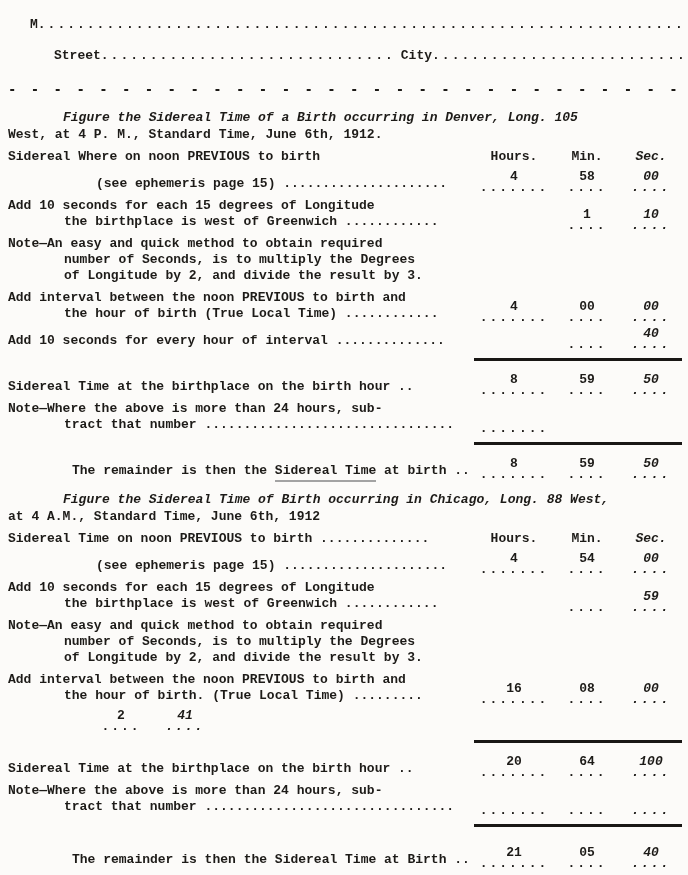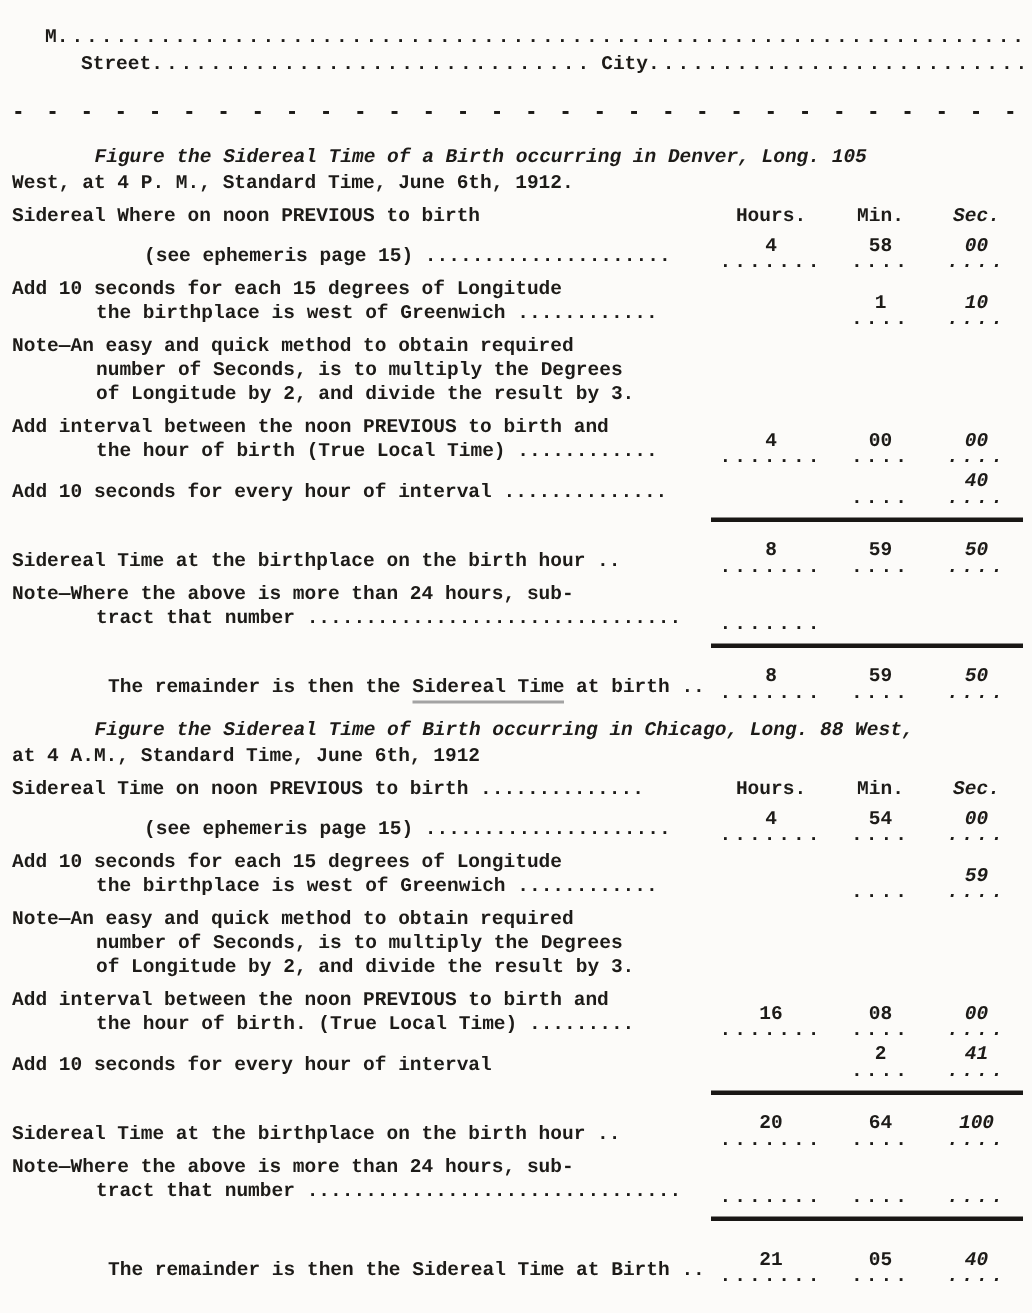--- a/index.html
+++ b/index.html
@@ -10,21 +10,21 @@
     font-weight:bold;font-size:13px;
     -webkit-font-smoothing:none;
   }
   .page{padding:10px 6px 0 8px;}
 
   
   .form-line{display:flex;align-items:baseline;line-height:18px;white-space:nowrap;}
   .form-line .lbl{flex:none;}
   .fill{overflow:hidden;white-space:nowrap;letter-spacing:2px;flex:1;}
   .name-line{margin-top:6px;padding-left:22px;}
-  .street-line{padding-left:46px;justify-content:flex-end;}
+  .street-line{margin-top:13px;padding-left:46px;justify-content:flex-end;}
   .street-fill{flex:none;width:292px;margin-right:8px;}
   .city-fill{flex:1;}
   .dash-sep{margin:16px 0 4px 0;overflow:hidden;white-space:nowrap;
     font-weight:900;letter-spacing:3px;font-size:14px;transform:scaleY(1.2);}
 
   
   .section{margin-top:12px;}
   .intro-line{line-height:17px;white-space:nowrap;}
   .intro-line.first{padding-left:55px;font-style:italic;}
 
@@ -303,23 +303,20 @@
               <div class="num">08</div>
               <div class="vdots">....</div>
             </div>
             <div class="col c2">
               <div class="num">00</div>
               <div class="vdots">....</div>
             </div>
           </div>
         </div>
         <div class="row">
-          <div class="label">
-            <div class="line ind0">Add 10 seconds for every hour of interval</div>
-          </div>
           <div class="vals">
             <div class="col c0">
               <div class="num">&nbsp;</div>
               <div class="vdots">&nbsp;</div>
             </div>
             <div class="col c1">
               <div class="num">2</div>
               <div class="vdots">....</div>
             </div>
             <div class="col c2">

